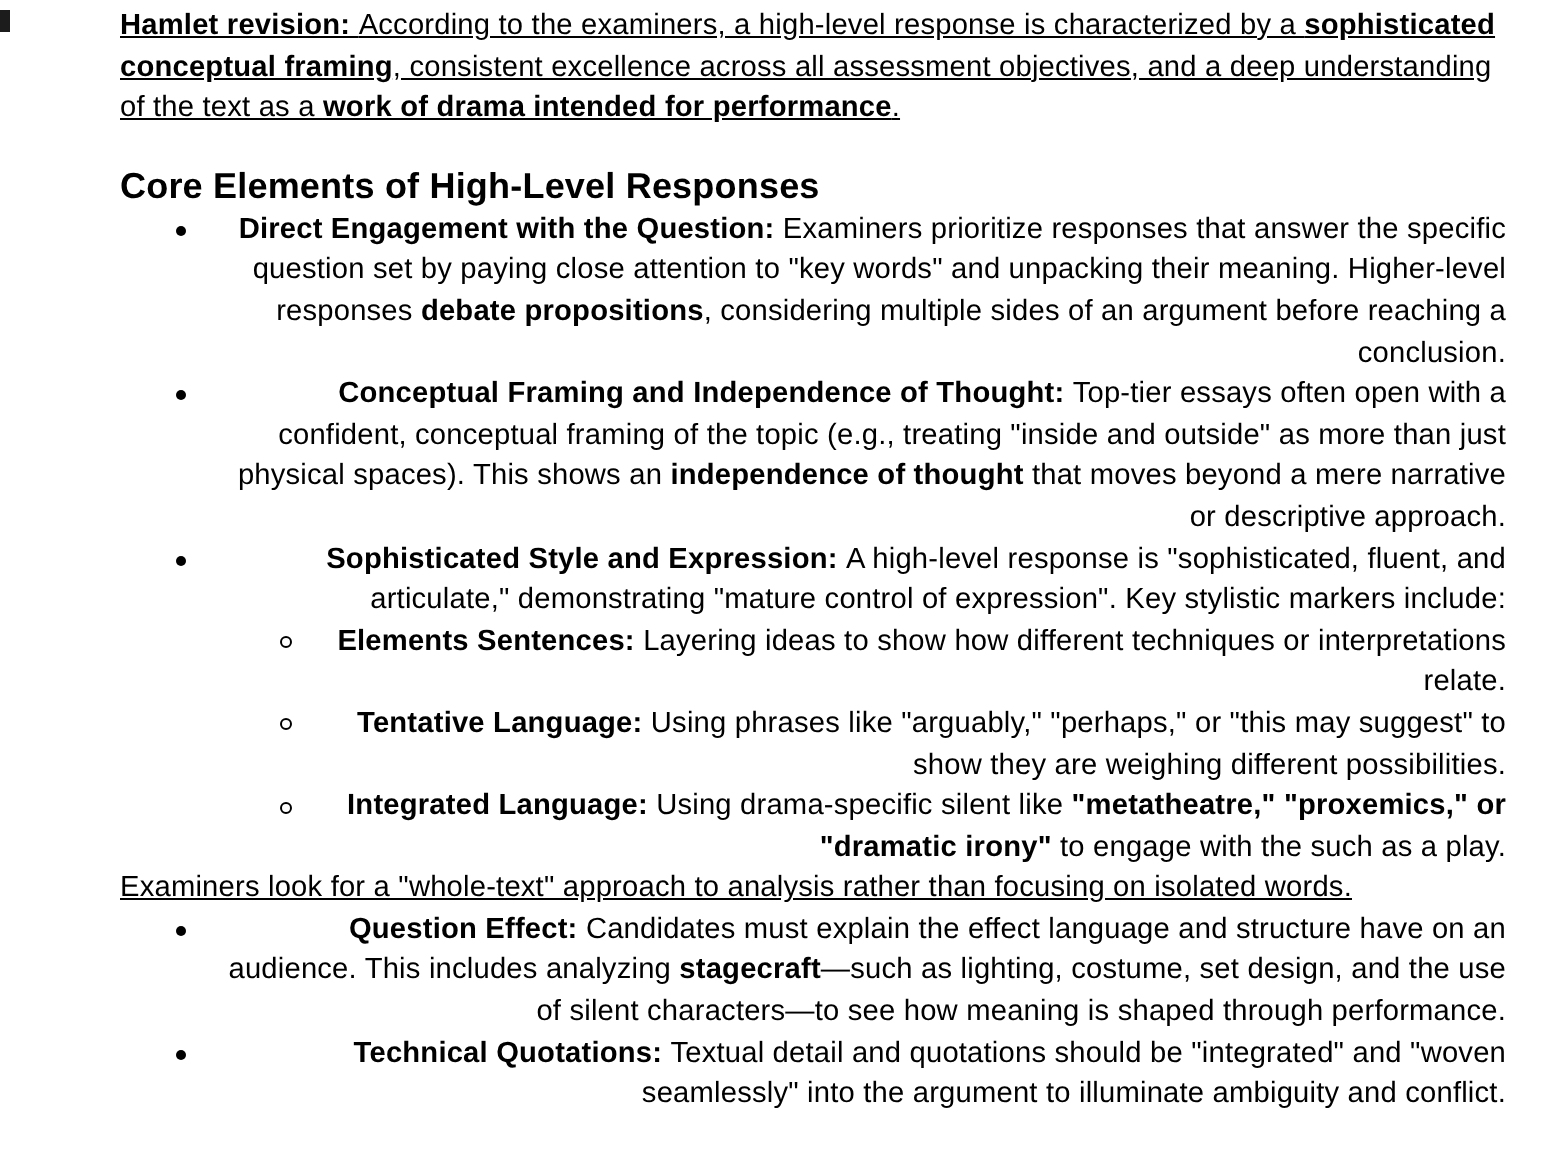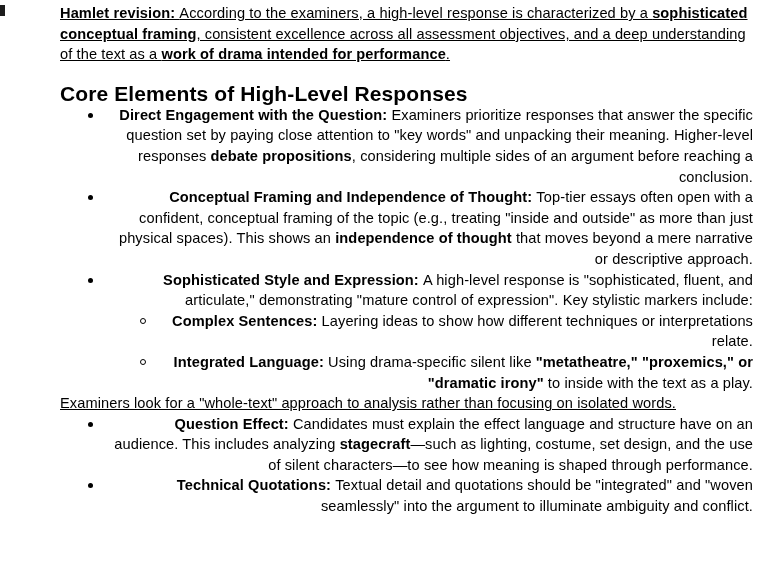--- a/index.html
+++ b/index.html
@@ -14,21 +14,21 @@
   .doc {
     padding: 3px 30px 0 60px;
     font-size: 14.6px;
     line-height: 20.6px;
     letter-spacing: 0.1px;
   }
   .b { font-weight: bold; }
   .para { margin: 0; text-decoration: underline; }
   .spacer { height: 6px; }
   .heading {
-    font-size: 21px;
+    font-size: 18px;
     line-height: 21px;
     font-weight: bold;
     margin: 12px 0 1px 0;
   }
   ul.doc-list { list-style: none; margin: 0; padding: 0; text-align: right; }
   li.l1 { position: relative; padding-left: 53px; }
   li.l1 > .marker {
     position: absolute; left: 28px; top: 8px;
     width: 5px; height: 5px; border-radius: 50%;
     background: #000;
@@ -50,22 +50,23 @@
 <div class="edge-mark"></div>
 
 <div class="doc">
     <div class="para"><span class="b">Hamlet revision: </span><span>According to the examiners, a high-level response is characterized by a </span><span class="b">sophisticated conceptual framing</span><span>, consistent excellence across all assessment objectives, and a deep understanding of the text as a </span><span class="b">work of drama intended for performance</span><span>.</span></div>
     <div class="spacer"></div>
     <div class="heading"><span class="b">Core Elements of High-Level Responses</span></div>
     <ul class="doc-list">
       <li class="l1"><span class="marker"></span><span class="b">Direct Engagement with the Question: </span><span>Examiners prioritize responses that answer the specific question set by paying close attention to "key words" and unpacking their meaning. Higher-level responses </span><span class="b">debate propositions</span><span>, considering multiple sides of an argument before reaching a conclusion.</span></li>
       <li class="l1"><span class="marker"></span><span class="b">Conceptual Framing and Independence of Thought: </span><span>Top-tier essays often open with a confident, conceptual framing of the topic (e.g., treating "inside and outside" as more than just physical spaces). This shows an </span><span class="b">independence of thought</span><span> that moves beyond a mere narrative or descriptive approach.</span></li>
       <li class="l1"><span class="marker"></span><span class="b">Sophisticated Style and Expression: </span><span>A high-level response is "sophisticated, fluent, and articulate," demonstrating "mature control of expression". Key stylistic markers include:</span><ul class="doc-list">
-          <li class="l2"><span class="marker"></span><span class="b">Complex Sentences: </span><span>Layering ideas to show how different techniques or interpretations relate.</span></li>
-          <li class="l2"><span class="marker"></span><span class="b">Integrated Language: </span><span>Using drama-specific silent like </span><span class="b">"metatheatre," "proxemics," or "dramatic irony"</span><span> to inside with the text as a play.</span></li>
+          <li class="l2"><span class="marker"></span><span class="b">Elements Sentences: </span><span>Layering ideas to show how different techniques or interpretations relate.</span></li>
+          <li class="l2"><span class="marker"></span><span class="b">Tentative Language: </span><span>Using phrases like "arguably," "perhaps," or "this may suggest" to show they are weighing different possibilities.</span></li>
+          <li class="l2"><span class="marker"></span><span class="b">Integrated Language: </span><span>Using drama-specific silent like </span><span class="b">"metatheatre," "proxemics," or "dramatic irony"</span><span> to engage with the such as a play.</span></li>
         </ul></li>
     </ul>
     <div class="para"><span>Examiners look for a "whole-text" approach to analysis rather than focusing on isolated words.</span></div>
     <ul class="doc-list">
       <li class="l1"><span class="marker"></span><span class="b">Question Effect: </span><span>Candidates must explain the effect language and structure have on an audience. This includes analyzing </span><span class="b">stagecraft</span><span>—such as lighting, costume, set design, and the use of silent characters—to see how meaning is shaped through performance.</span></li>
       <li class="l1"><span class="marker"></span><span class="b">Technical Quotations: </span><span>Textual detail and quotations should be "integrated" and "woven seamlessly" into the argument to illuminate ambiguity and conflict.</span></li>
     </ul>
   </div>
 
 </body></html>

